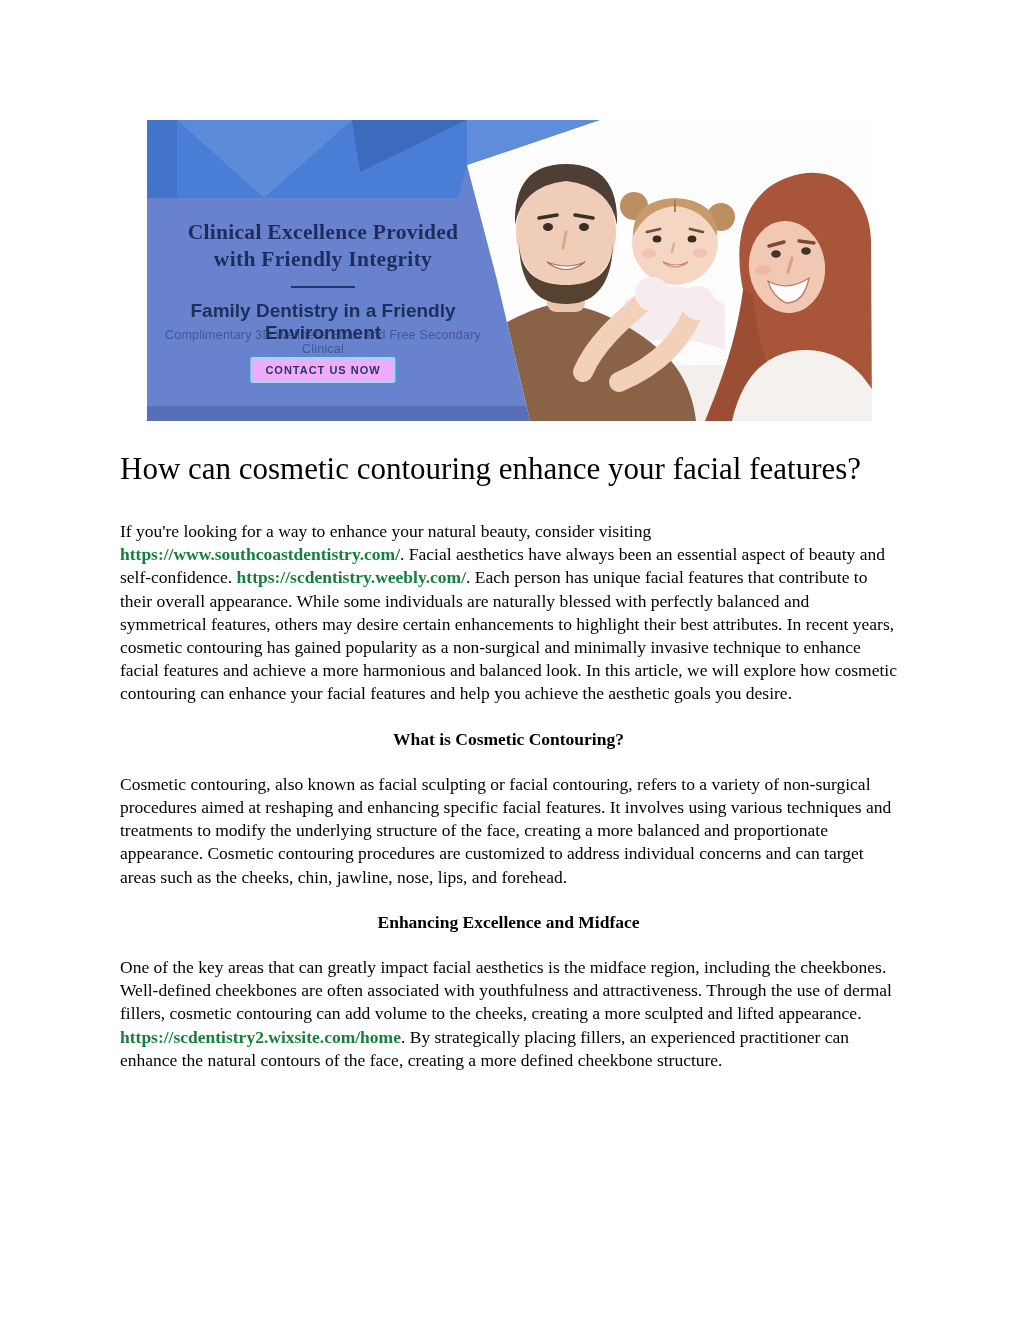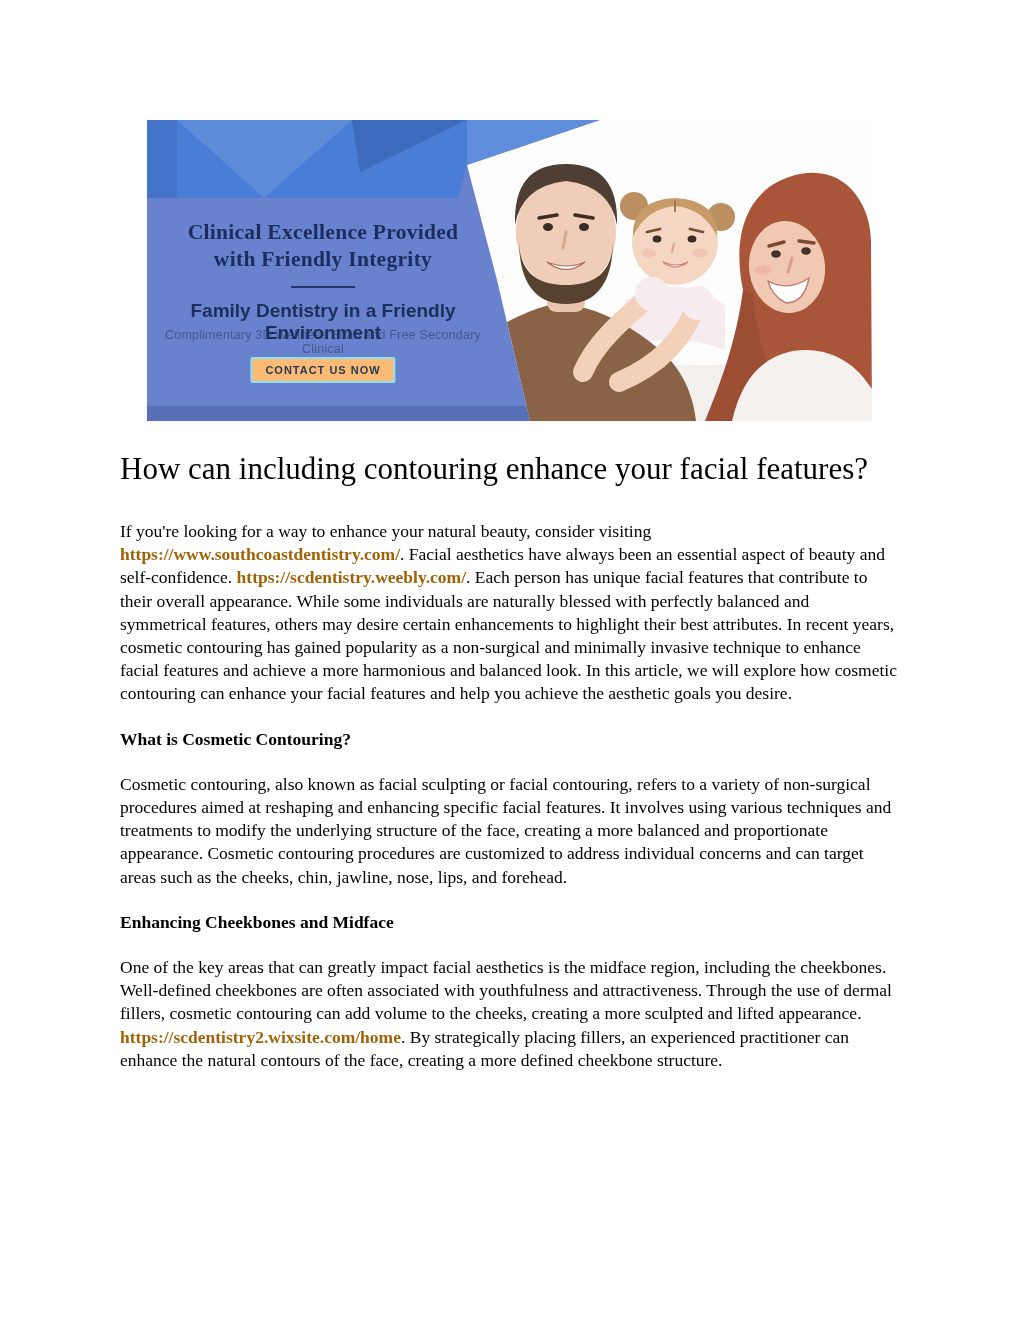--- a/index.html
+++ b/index.html
@@ -44,21 +44,21 @@
   .banner-tagline{
     position:absolute;left:0;right:0;top:208px;
     font-family:"Liberation Sans","DejaVu Sans",sans-serif;
     font-size:12.5px;
     color:rgba(30,48,98,0.52);
     letter-spacing:0.2px;
   }
   .banner-cta{
     position:absolute;left:50%;top:237px;
     transform:translateX(-50%);
-    background:#fdba74;
+    background:#f0abfc;
     border:2px solid #8ae2f0;
     color:#1e3a55;
     font-family:"Liberation Sans","DejaVu Sans",sans-serif;
     font-size:11px;font-weight:600;letter-spacing:1px;
     padding:5px 13px;
     border-radius:2px;
     cursor:pointer;
     white-space:nowrap;
   }
 
@@ -73,23 +73,24 @@
     font-size:31px;line-height:46px;
   }
   .article p{
     margin:0 0 22px 0;
     font-size:17.5px;line-height:23.2px;
   }
   .article h2{
     margin:0 0 22px 0;
     font-size:17.5px;line-height:23.2px;
     font-weight:700;
+    text-align:center;
   }
   a.doc-link{
-    color:#a16207;
+    color:#15803d;
     font-weight:700;
     text-decoration:none;
     cursor:pointer;
   }
 </style>
 </head>
 <body>
 
 <div class="page">
 
@@ -181,24 +182,24 @@
         <div>with Friendly Integrity</div>
       </div>
       <div class="banner-divider"></div>
       <div class="banner-subtitle">Family Dentistry in a Friendly Environment</div>
       <div class="banner-tagline">Complimentary 3D Wellness Scan and Free Secondary Clinical</div>
       <div class="banner-cta">CONTACT US NOW</div>
     </div>
   </div>
 
   <div class="article">
-    <h1>How can including contouring enhance your facial features?</h1>
+    <h1>How can cosmetic contouring enhance your facial features?</h1>
 
     <p><span>If you're looking for a way to enhance your natural beauty, consider visiting </span><a class="doc-link">https://www.southcoastdentistry.com/</a><span>. Facial aesthetics have always been an essential aspect of beauty and self-confidence. </span><a class="doc-link">https://scdentistry.weebly.com/</a><span>. Each person has unique facial features that contribute to their overall appearance. While some individuals are naturally blessed with perfectly balanced and symmetrical features, others may desire certain enhancements to highlight their best attributes. In recent years, cosmetic contouring has gained popularity as a non-surgical and minimally invasive technique to enhance facial features and achieve a more harmonious and balanced look. In this article, we will explore how cosmetic contouring can enhance your facial features and help you achieve the aesthetic goals you desire.</span></p>
 
     <h2>What is Cosmetic Contouring?</h2>
     <p>Cosmetic contouring, also known as facial sculpting or facial contouring, refers to a variety of non-surgical procedures aimed at reshaping and enhancing specific facial features. It involves using various techniques and treatments to modify the underlying structure of the face, creating a more balanced and proportionate appearance. Cosmetic contouring procedures are customized to address individual concerns and can target areas such as the cheeks, chin, jawline, nose, lips, and forehead.</p>
 
-    <h2>Enhancing Cheekbones and Midface</h2>
+    <h2>Enhancing Excellence and Midface</h2>
     <p><span>One of the key areas that can greatly impact facial aesthetics is the midface region, including the cheekbones. Well-defined cheekbones are often associated with youthfulness and attractiveness. Through the use of dermal fillers, cosmetic contouring can add volume to the cheeks, creating a more sculpted and lifted appearance. </span><a class="doc-link">https://scdentistry2.wixsite.com/home</a><span>. By strategically placing fillers, an experienced practitioner can enhance the natural contours of the face, creating a more defined cheekbone structure.</span></p>
   </div>
 
 </div>
 
 </body></html>

